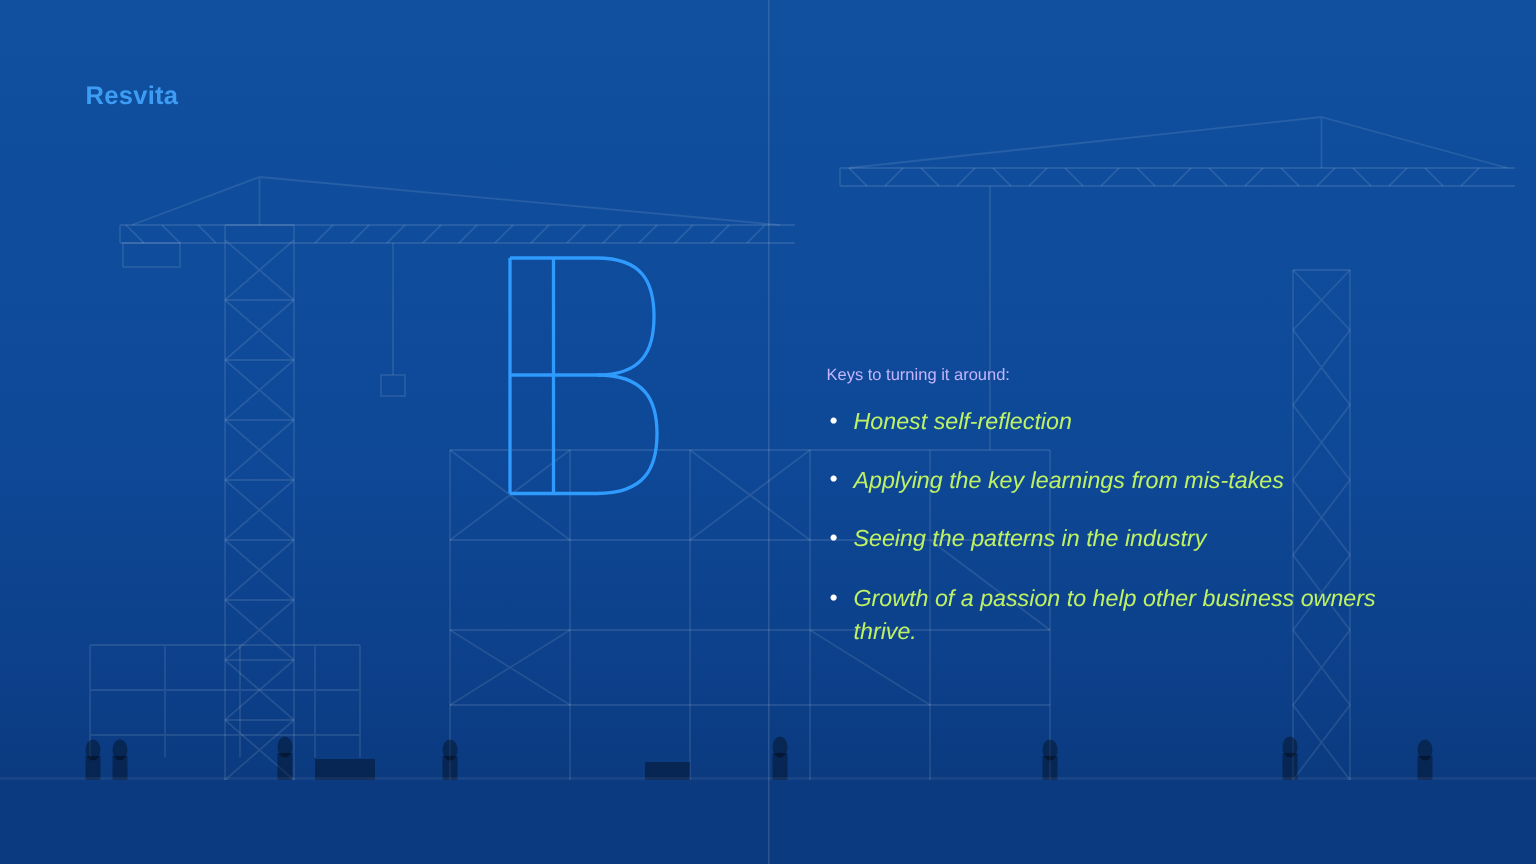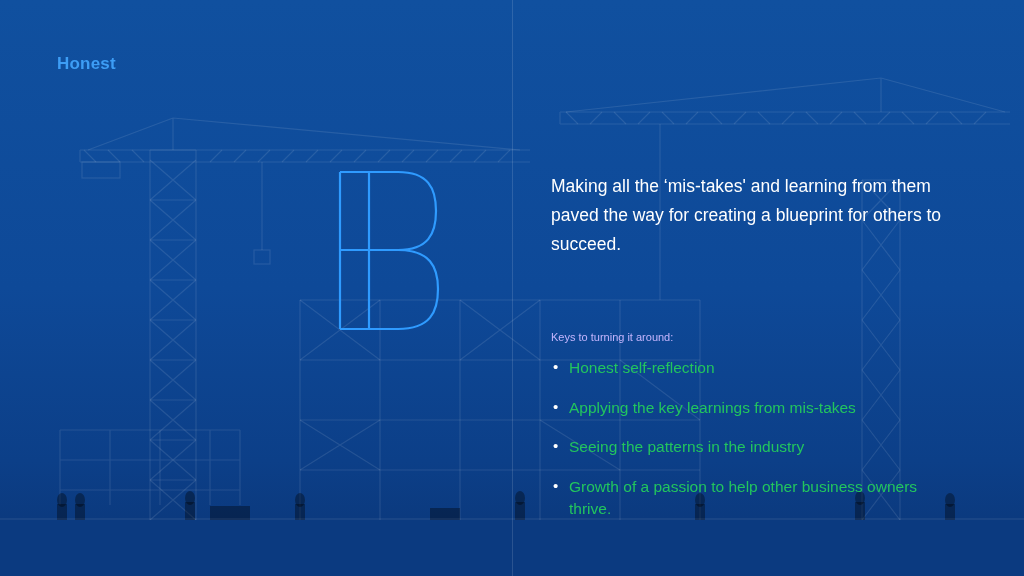--- a/index.html
+++ b/index.html
@@ -131,21 +131,22 @@
     margin: 12px 0 0 0;
     padding: 0;
     list-style: none;
   }
   .bullets li {
     position: relative;
     padding-left: 18px;
     margin-bottom: 17px;
     font-size: 15.5px;
     line-height: 1.45;
-    color: #22c55e;
+    color: #bef264;
+    font-style: italic;
   }
   .bullets li:last-child { margin-bottom: 0; }
   .bullets li::before {
     content: "•";
     position: absolute;
     left: 2px;
     top: -1px;
     font-size: 15px;
     color: #ffffff;
   }
@@ -234,25 +235,24 @@
 
   <svg class="blueprint-b" width="105" height="165" viewBox="0 0 105 165">
     <g stroke="#2f9bff" stroke-width="2.2" fill="none">
       <path d="M4 4 L4 161 M4 4 L62 4 M4 161 L62 161 M4 82 L62 82"></path>
       <path d="M62 4 C 92 4, 100 20, 100 43 C 100 66, 92 82, 62 82"></path>
       <path d="M62 82 C 94 82, 102 99, 102 121 C 102 144, 94 161, 62 161"></path>
       <path d="M33 4 L33 161"></path>
     </g>
   </svg>
 
-  <div class="logo">Honest</div>
+  <div class="logo">Resvita</div>
 
 
   <div class="right-col">
-    <p class="lead">Making all the ‘mis-takes' and learning from them paved the way for creating a blueprint for others to succeed.</p>
     <p class="keys-label">Keys to turning it around:</p>
     <ul class="bullets">
       <li>Honest self-reflection</li>
       <li>Applying the key learnings from mis-takes</li>
       <li>Seeing the patterns in the industry</li>
       <li>Growth of a passion to help other business owners thrive.</li>
     </ul>
   </div>
 
 </div>

